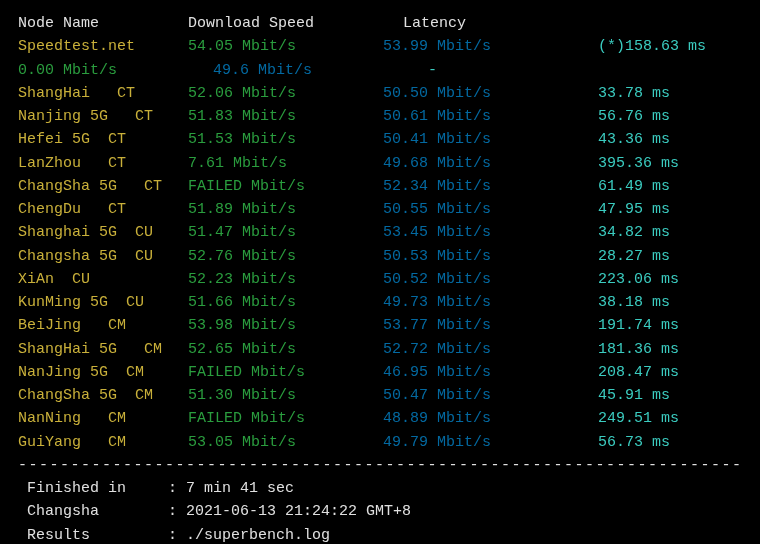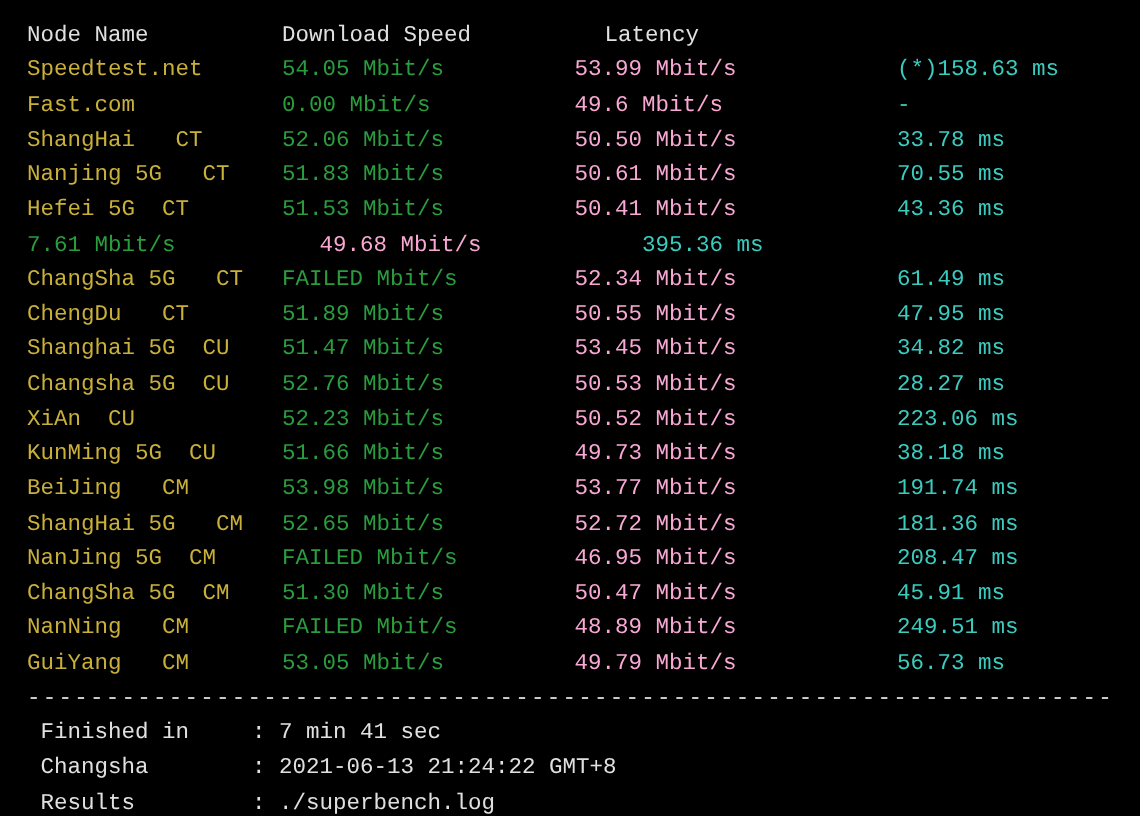--- a/index.html
+++ b/index.html
@@ -35,21 +35,21 @@
       flex-shrink: 0;
     }
     .col-latency {
       flex: 1;
     }
     .header {
       color: #e0e0e0;
     }
     .yellow { color: #c9b03a; }
     .green { color: #2a9d3e; }
-    .red { color: #f9a8d4; }
+    .red { color: #0369a1; }
     .cyan { color: #3bccc0; }
     .divider {
       color: #e0e0e0;
       letter-spacing: 1.5px;
       overflow: hidden;
       white-space: nowrap;
     }
     .footer-row {
       display: flex;
       color: #e0e0e0;
@@ -63,25 +63,25 @@
 <body>
 
 <div class="row header">
   <span class="col-node">Node Name</span>
   <span class="col-download">Download Speed</span>
   <span class="col-latency">Latency</span>
 </div>
 
 <div id="rows">
     <div class="row"><span class="col-node yellow">Speedtest.net</span><span class="col-upload green">54.05 Mbit/s</span><span class="col-download red">53.99 Mbit/s</span><span class="col-latency cyan">(*)158.63 ms</span></div>
-    <div class="row"><span class="col-node yellow">Fast.com</span><span class="col-upload green">0.00 Mbit/s</span><span class="col-download red">49.6 Mbit/s</span><span class="col-latency cyan">-</span></div>
+    <div class="row"><span class="col-upload green">0.00 Mbit/s</span><span class="col-download red">49.6 Mbit/s</span><span class="col-latency cyan">-</span></div>
     <div class="row"><span class="col-node yellow">ShangHai   CT</span><span class="col-upload green">52.06 Mbit/s</span><span class="col-download red">50.50 Mbit/s</span><span class="col-latency cyan">33.78 ms</span></div>
-    <div class="row"><span class="col-node yellow">Nanjing 5G   CT</span><span class="col-upload green">51.83 Mbit/s</span><span class="col-download red">50.61 Mbit/s</span><span class="col-latency cyan">70.55 ms</span></div>
+    <div class="row"><span class="col-node yellow">Nanjing 5G   CT</span><span class="col-upload green">51.83 Mbit/s</span><span class="col-download red">50.61 Mbit/s</span><span class="col-latency cyan">56.76 ms</span></div>
     <div class="row"><span class="col-node yellow">Hefei 5G  CT</span><span class="col-upload green">51.53 Mbit/s</span><span class="col-download red">50.41 Mbit/s</span><span class="col-latency cyan">43.36 ms</span></div>
-    <div class="row"><span class="col-upload green">7.61 Mbit/s</span><span class="col-download red">49.68 Mbit/s</span><span class="col-latency cyan">395.36 ms</span></div>
+    <div class="row"><span class="col-node yellow">LanZhou   CT</span><span class="col-upload green">7.61 Mbit/s</span><span class="col-download red">49.68 Mbit/s</span><span class="col-latency cyan">395.36 ms</span></div>
     <div class="row"><span class="col-node yellow">ChangSha 5G   CT</span><span class="col-upload green">FAILED Mbit/s</span><span class="col-download red">52.34 Mbit/s</span><span class="col-latency cyan">61.49 ms</span></div>
     <div class="row"><span class="col-node yellow">ChengDu   CT</span><span class="col-upload green">51.89 Mbit/s</span><span class="col-download red">50.55 Mbit/s</span><span class="col-latency cyan">47.95 ms</span></div>
     <div class="row"><span class="col-node yellow">Shanghai 5G  CU</span><span class="col-upload green">51.47 Mbit/s</span><span class="col-download red">53.45 Mbit/s</span><span class="col-latency cyan">34.82 ms</span></div>
     <div class="row"><span class="col-node yellow">Changsha 5G  CU</span><span class="col-upload green">52.76 Mbit/s</span><span class="col-download red">50.53 Mbit/s</span><span class="col-latency cyan">28.27 ms</span></div>
     <div class="row"><span class="col-node yellow">XiAn  CU</span><span class="col-upload green">52.23 Mbit/s</span><span class="col-download red">50.52 Mbit/s</span><span class="col-latency cyan">223.06 ms</span></div>
     <div class="row"><span class="col-node yellow">KunMing 5G  CU</span><span class="col-upload green">51.66 Mbit/s</span><span class="col-download red">49.73 Mbit/s</span><span class="col-latency cyan">38.18 ms</span></div>
     <div class="row"><span class="col-node yellow">BeiJing   CM</span><span class="col-upload green">53.98 Mbit/s</span><span class="col-download red">53.77 Mbit/s</span><span class="col-latency cyan">191.74 ms</span></div>
     <div class="row"><span class="col-node yellow">ShangHai 5G   CM</span><span class="col-upload green">52.65 Mbit/s</span><span class="col-download red">52.72 Mbit/s</span><span class="col-latency cyan">181.36 ms</span></div>
     <div class="row"><span class="col-node yellow">NanJing 5G  CM</span><span class="col-upload green">FAILED Mbit/s</span><span class="col-download red">46.95 Mbit/s</span><span class="col-latency cyan">208.47 ms</span></div>
     <div class="row"><span class="col-node yellow">ChangSha 5G  CM</span><span class="col-upload green">51.30 Mbit/s</span><span class="col-download red">50.47 Mbit/s</span><span class="col-latency cyan">45.91 ms</span></div>

